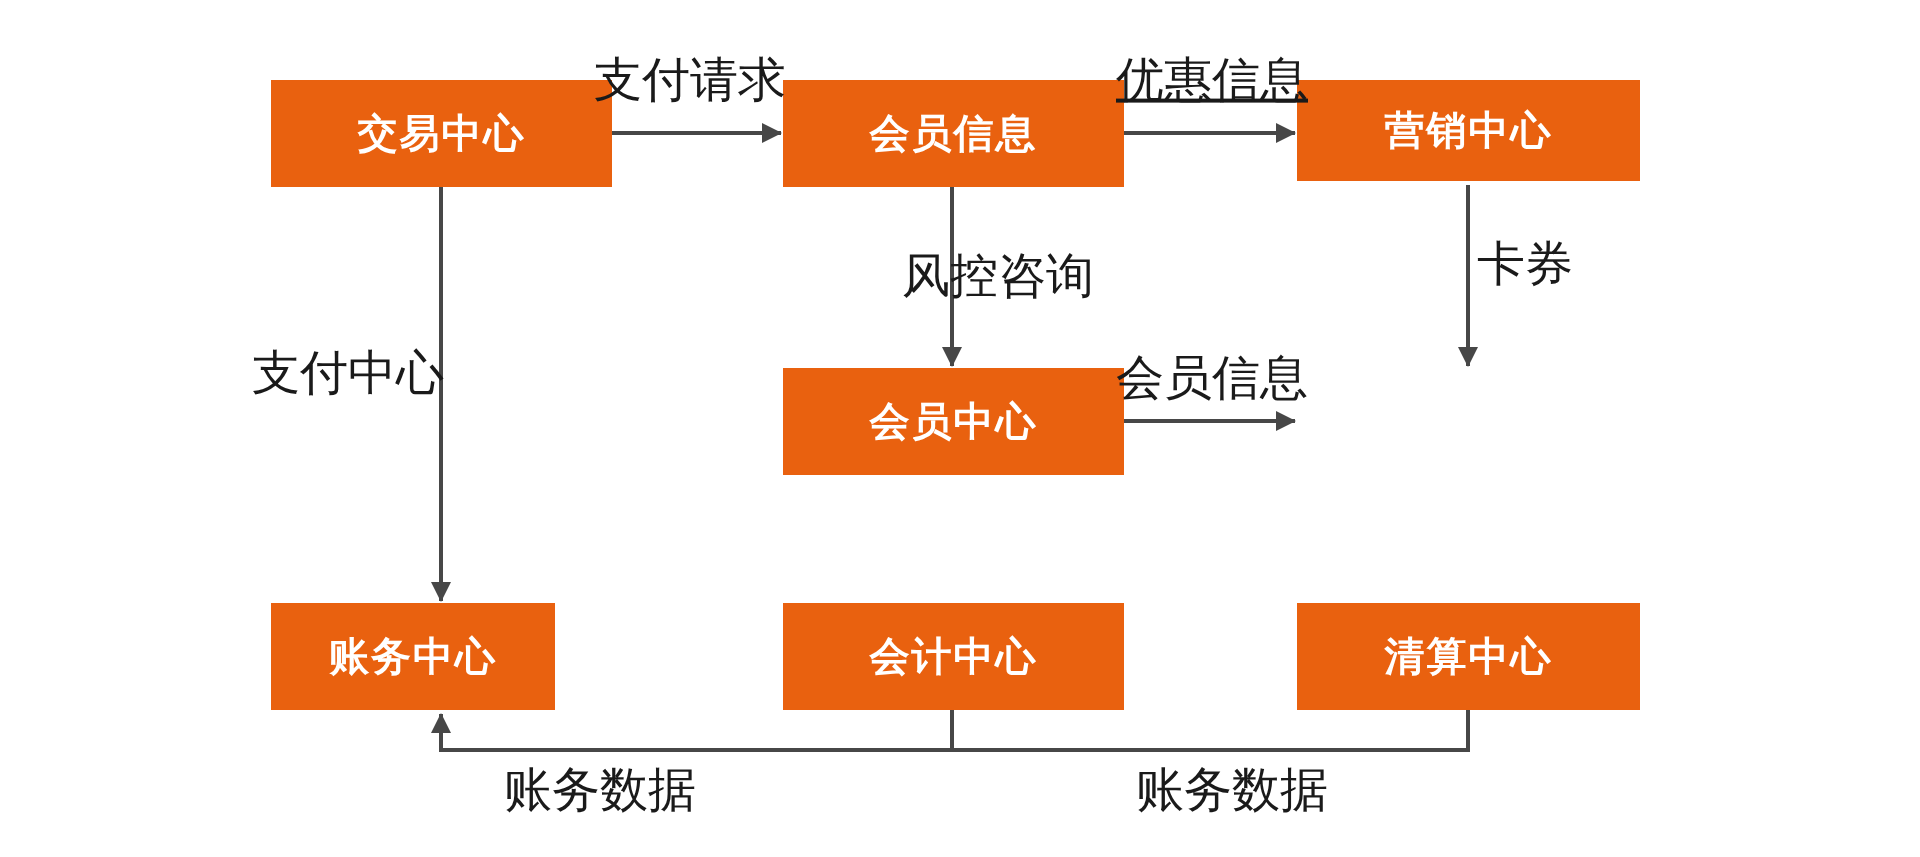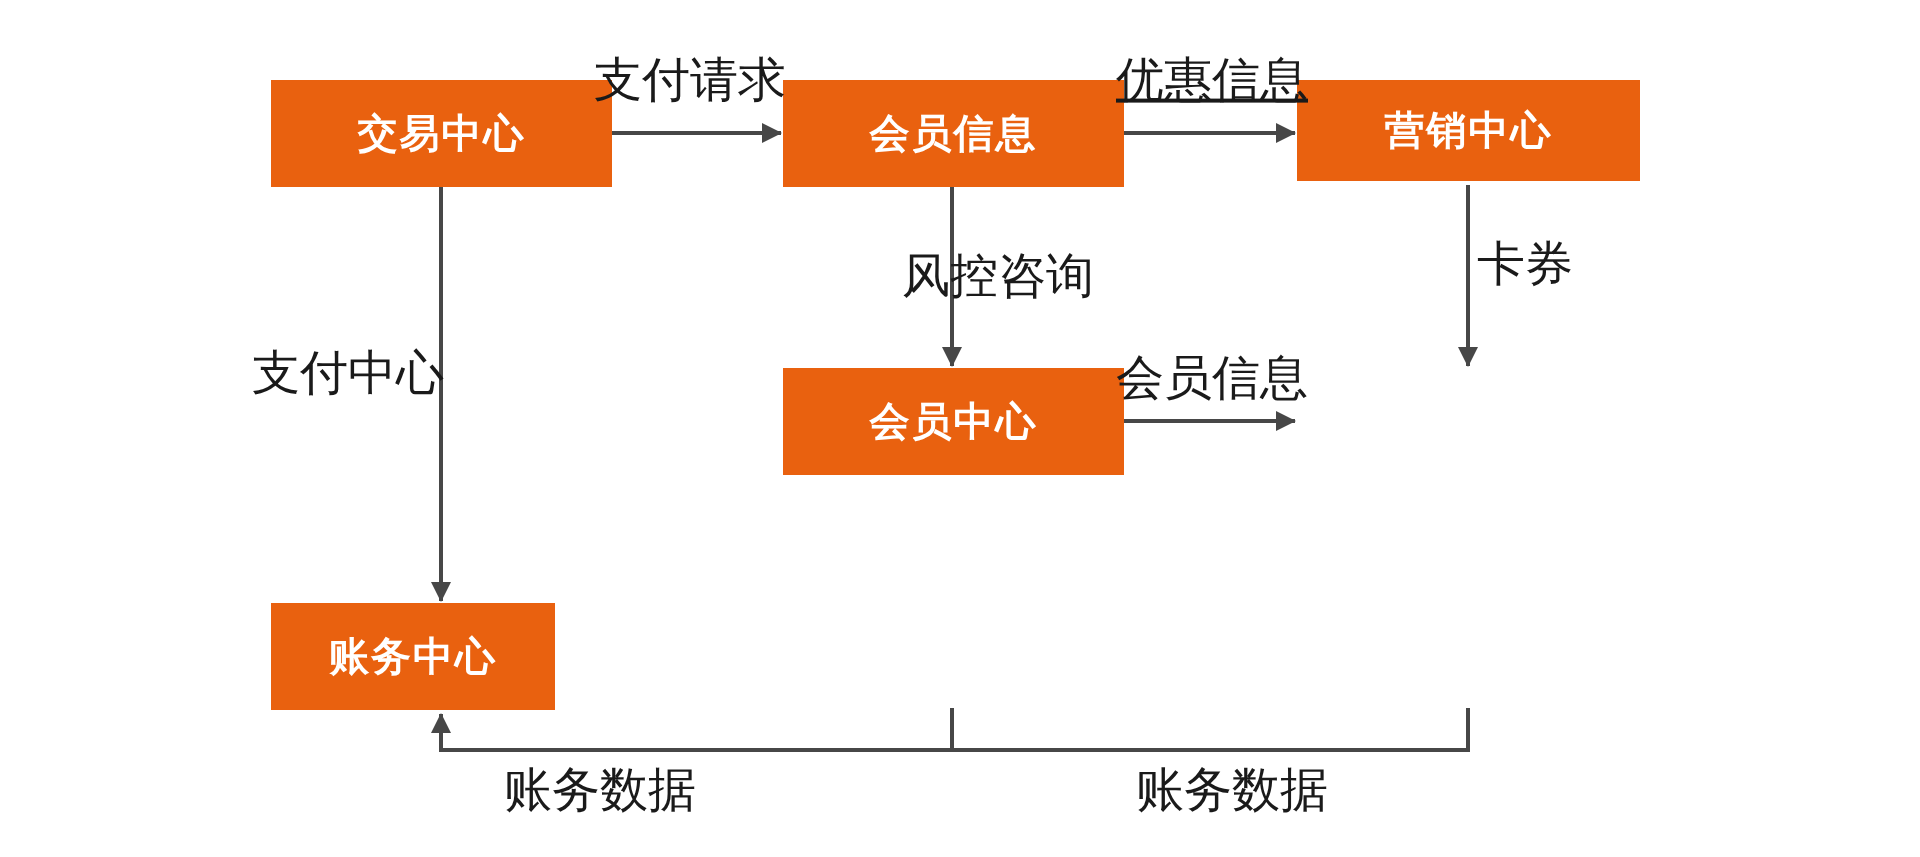--- a/index.html
+++ b/index.html
@@ -77,20 +77,22 @@
         <polyline points="952,708 952,750 441,750 441,714" marker-end="url(#arrowhead)"></polyline>
         <polyline points="1468,708 1468,750 950,750"></polyline>
       </g>
   </svg>
 
 <div class="node" style="left: 271px; top: 80px; width: 341px; height: 107px;">交易中心</div>
     <div class="node" style="left: 783px; top: 80px; width: 341px; height: 107px;">会员信息</div>
     <div class="node" style="left: 1297px; top: 80px; width: 343px; height: 101px;">营销中心</div>
     <div class="node" style="left: 783px; top: 368px; width: 341px; height: 107px;">会员中心</div>
     <div class="node" style="left: 271px; top: 603px; width: 284px; height: 107px;">账务中心</div>
+    <div class="node" style="left: 783px; top: 603px; width: 341px; height: 107px;">会计中心</div>
+    <div class="node" style="left: 1297px; top: 603px; width: 343px; height: 107px;">清算中心</div>
     <div class="edge-label" style="left: 690px; top: 80px;">支付请求</div>
     <div class="edge-label" style="left: 1212px; top: 80px; text-decoration: underline;">优惠信息</div>
     <div class="edge-label" style="left: 998px; top: 276px;">风控咨询</div>
     <div class="edge-label" style="left: 1525px; top: 264px;">卡券</div>
     <div class="edge-label" style="left: 1212px; top: 378px;">会员信息</div>
     <div class="edge-label" style="left: 348px; top: 373px;">支付中心</div>
     <div class="edge-label" style="left: 600px; top: 790px;">账务数据</div>
     <div class="edge-label" style="left: 1232px; top: 790px;">账务数据</div>
   </div>
 

